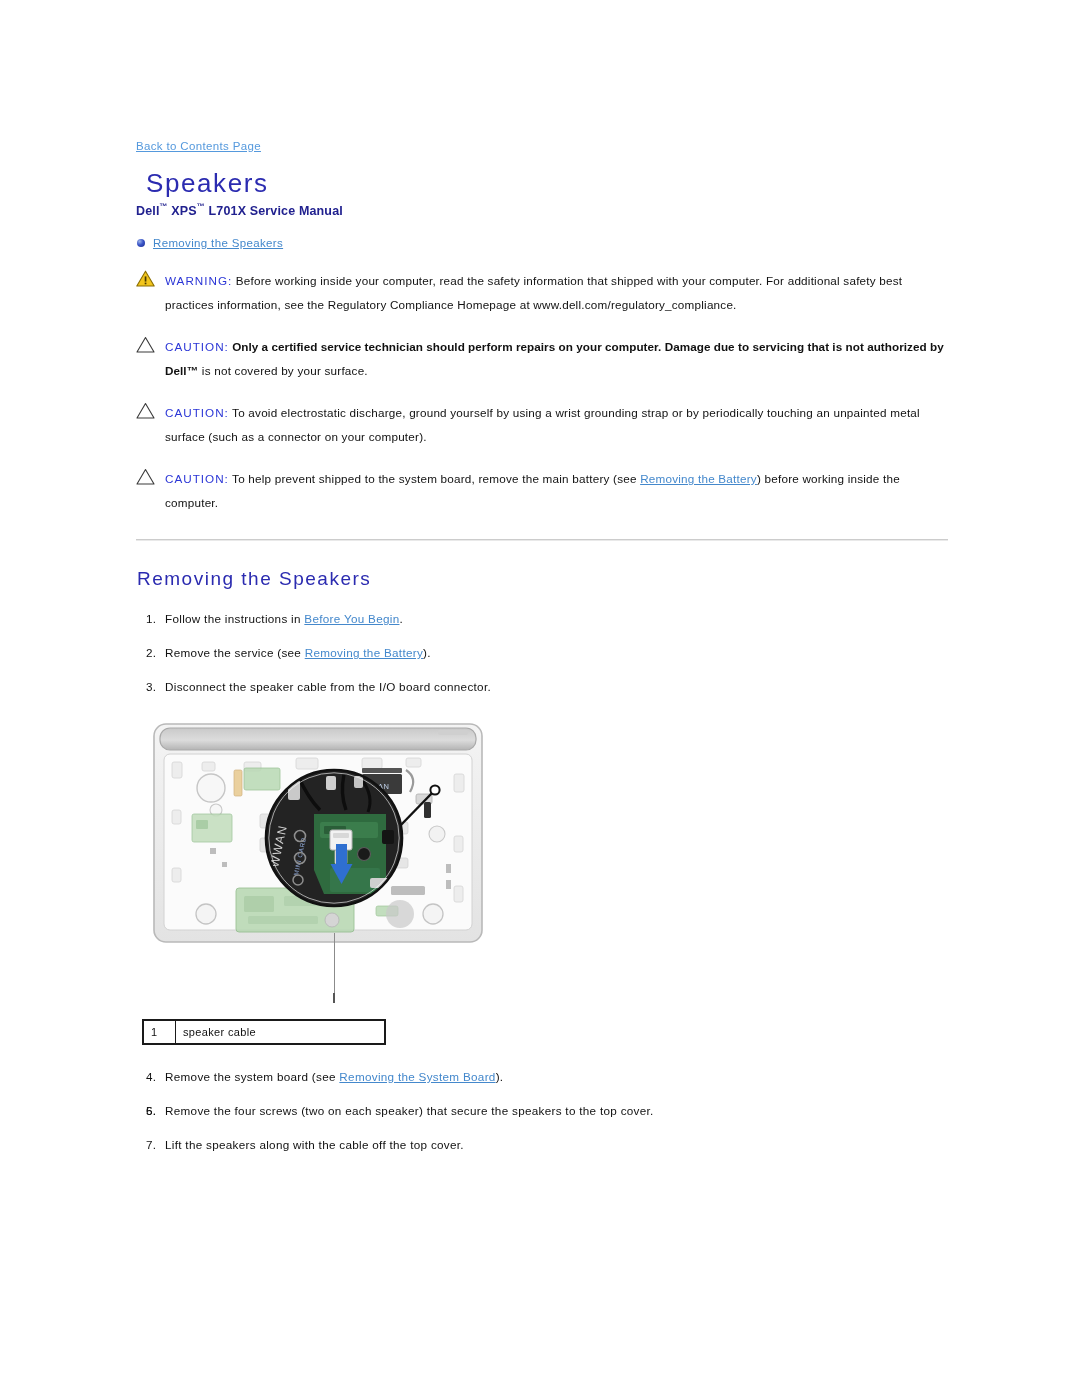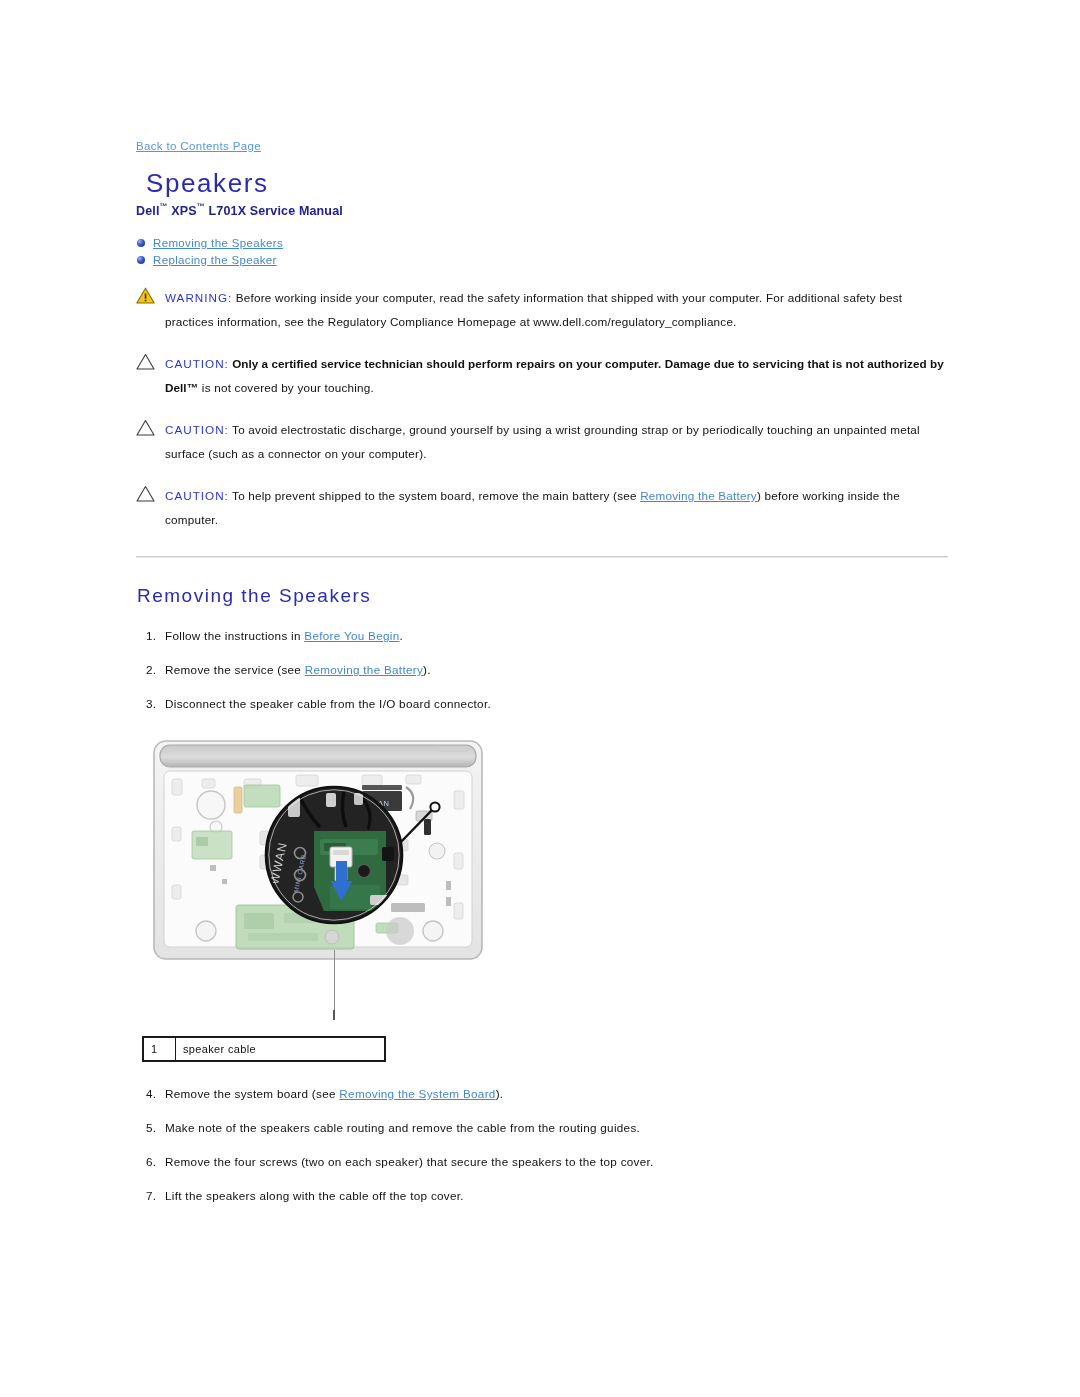--- a/index.html
+++ b/index.html
@@ -220,24 +220,20 @@
       <h1 class="doc-title">Speakers</h1>
       <div class="subtitle"><span>Dell</span><span class="tm">™</span><span> XPS</span><span class="tm">™</span><span> L701X Service Manual</span></div>
     </div>
 
     
     <div class="bullet-nav">
       <div class="bullet-row">
         <span class="bullet-dot"></span>
         <a class="bullet-link" href="#">Removing the Speakers</a>
       </div>
-      <div class="bullet-row">
-        <span class="bullet-dot"></span>
-        <a class="bullet-link" href="#">Replacing the Speaker</a>
-      </div>
     </div>
 
     
     <div class="admon">
       <span class="tri">
         <svg width="19" height="17" viewBox="0 0 19 17">
           <polygon points="9.5,1.2 18.2,16 0.8,16" fill="#f2c51c" stroke="#8a6d00" stroke-width="1.1" stroke-linejoin="round"></polygon>
           <rect x="8.7" y="6.4" width="1.7" height="5.2" fill="#4a3a00"></rect>
           <rect x="8.7" y="12.6" width="1.7" height="1.7" fill="#4a3a00"></rect>
         </svg>
@@ -245,21 +241,21 @@
       <span class="kw kw-warn">WARNING:</span><span class="body-txt"> Before working inside your computer, read the safety information that shipped with your computer. For additional safety best practices information, see the Regulatory Compliance Homepage at www.dell.com/regulatory_compliance.</span>
     </div>
 
     
     <div class="admon bold-body">
       <span class="tri">
         <svg width="19" height="17" viewBox="0 0 19 17">
           <polygon points="9.5,1.5 18,16 1,16" fill="none" stroke="#3a3a3a" stroke-width="1.1" stroke-linejoin="round"></polygon>
         </svg>
       </span>
-      <span class="kw">CAUTION:</span><span class="body-txt"> Only a certified service technician should perform repairs on your computer. Damage due to servicing that is not authorized by Dell™</span><span> is not covered by your touching.</span>
+      <span class="kw">CAUTION:</span><span class="body-txt"> Only a certified service technician should perform repairs on your computer. Damage due to servicing that is not authorized by Dell™</span><span> is not covered by your surface.</span>
     </div>
 
     
     <div class="admon">
       <span class="tri">
         <svg width="19" height="17" viewBox="0 0 19 17">
           <polygon points="9.5,1.5 18,16 1,16" fill="none" stroke="#3a3a3a" stroke-width="1.1" stroke-linejoin="round"></polygon>
         </svg>
       </span>
       <span class="kw">CAUTION:</span><span> To avoid electrostatic discharge, ground yourself by using a wrist grounding strap or by periodically touching an unpainted metal surface (such as a connector on your computer).</span>
@@ -433,21 +429,21 @@
         </tr>
       </tbody>
     </table>
 
     
     <div class="steps post-steps">
       <div class="step">
         <span class="num">4.</span><span>Remove the system board (see </span><a class="inlink" href="#">Removing the System Board</a><span>).</span>
       </div>
       <div class="step">
-        <span class="num">5.</span><span>Make note of the speakers cable routing and remove the cable from the routing guides.</span>
+        <span class="num">5.</span>
       </div>
       <div class="step">
         <span class="num">6.</span><span>Remove the four screws (two on each speaker) that secure the speakers to the top cover.</span>
       </div>
       <div class="step">
         <span class="num">7.</span><span>Lift the speakers along with the cable off the top cover.</span>
       </div>
     </div>
 
   </div>

